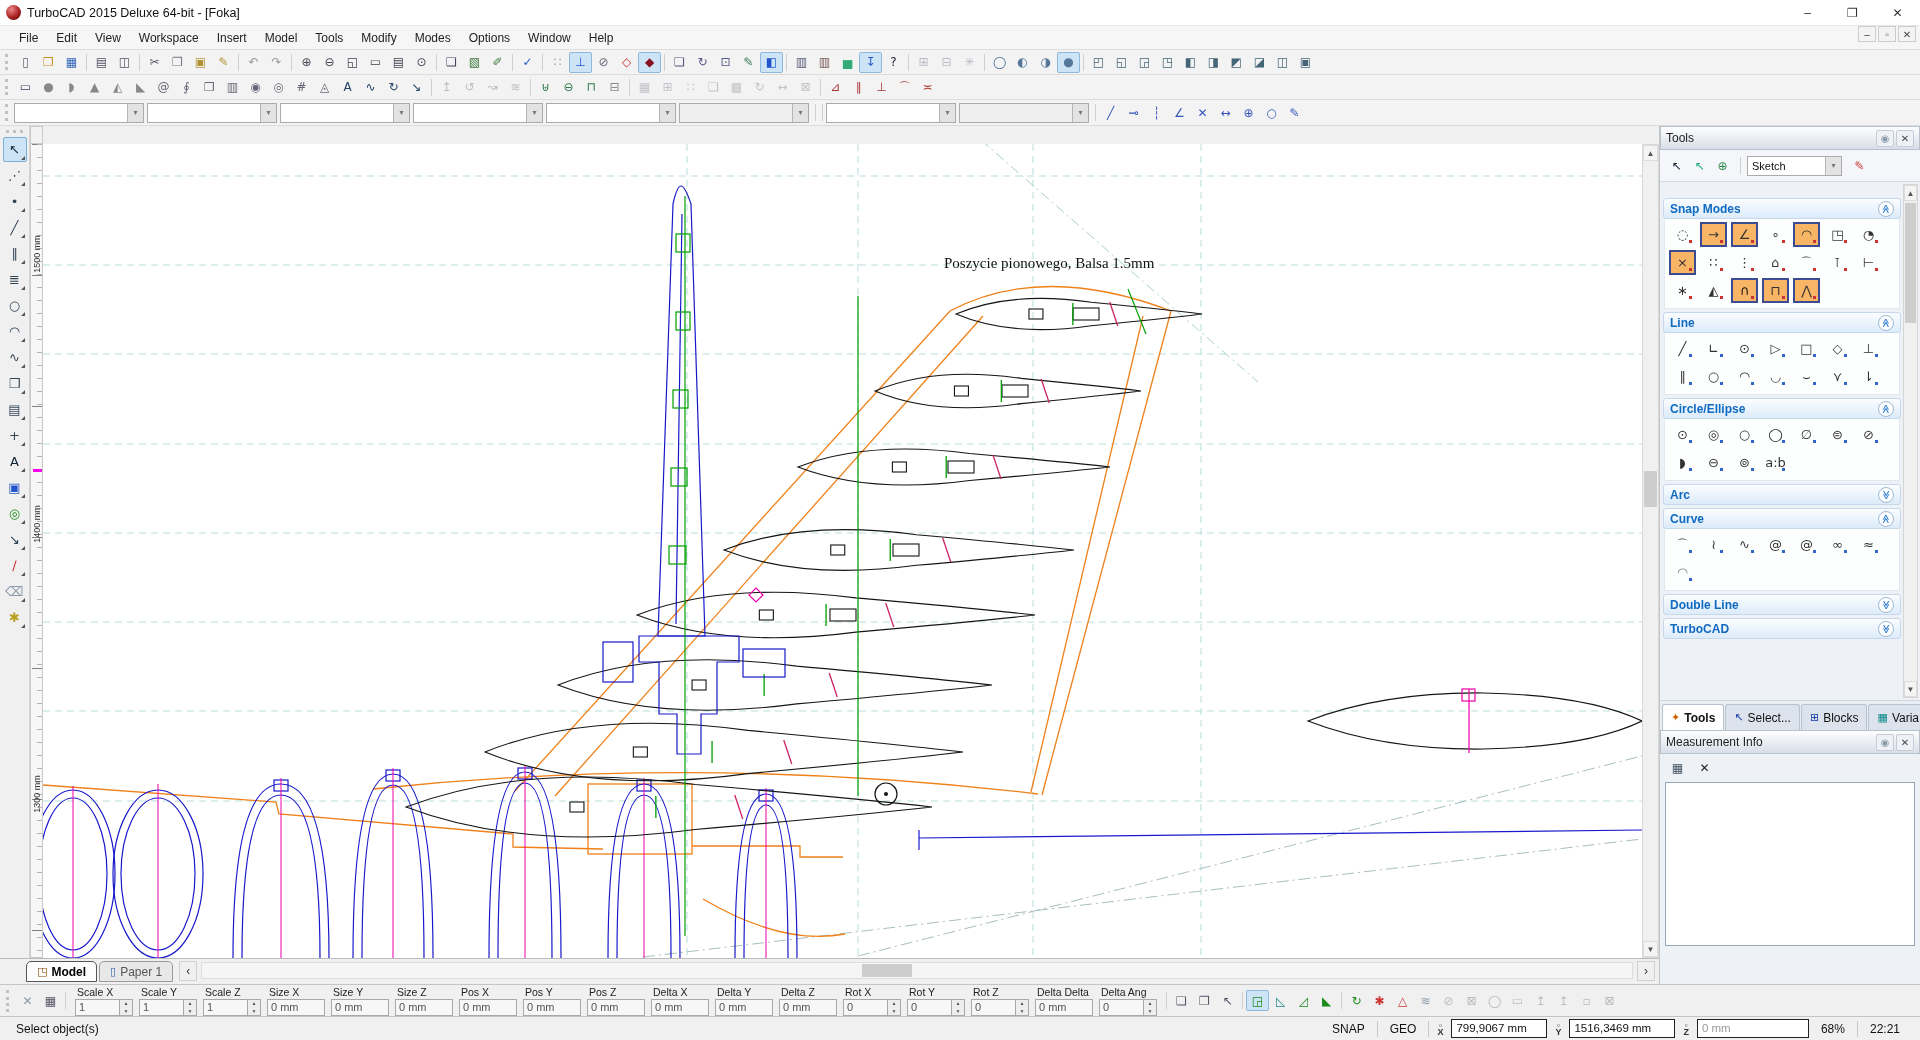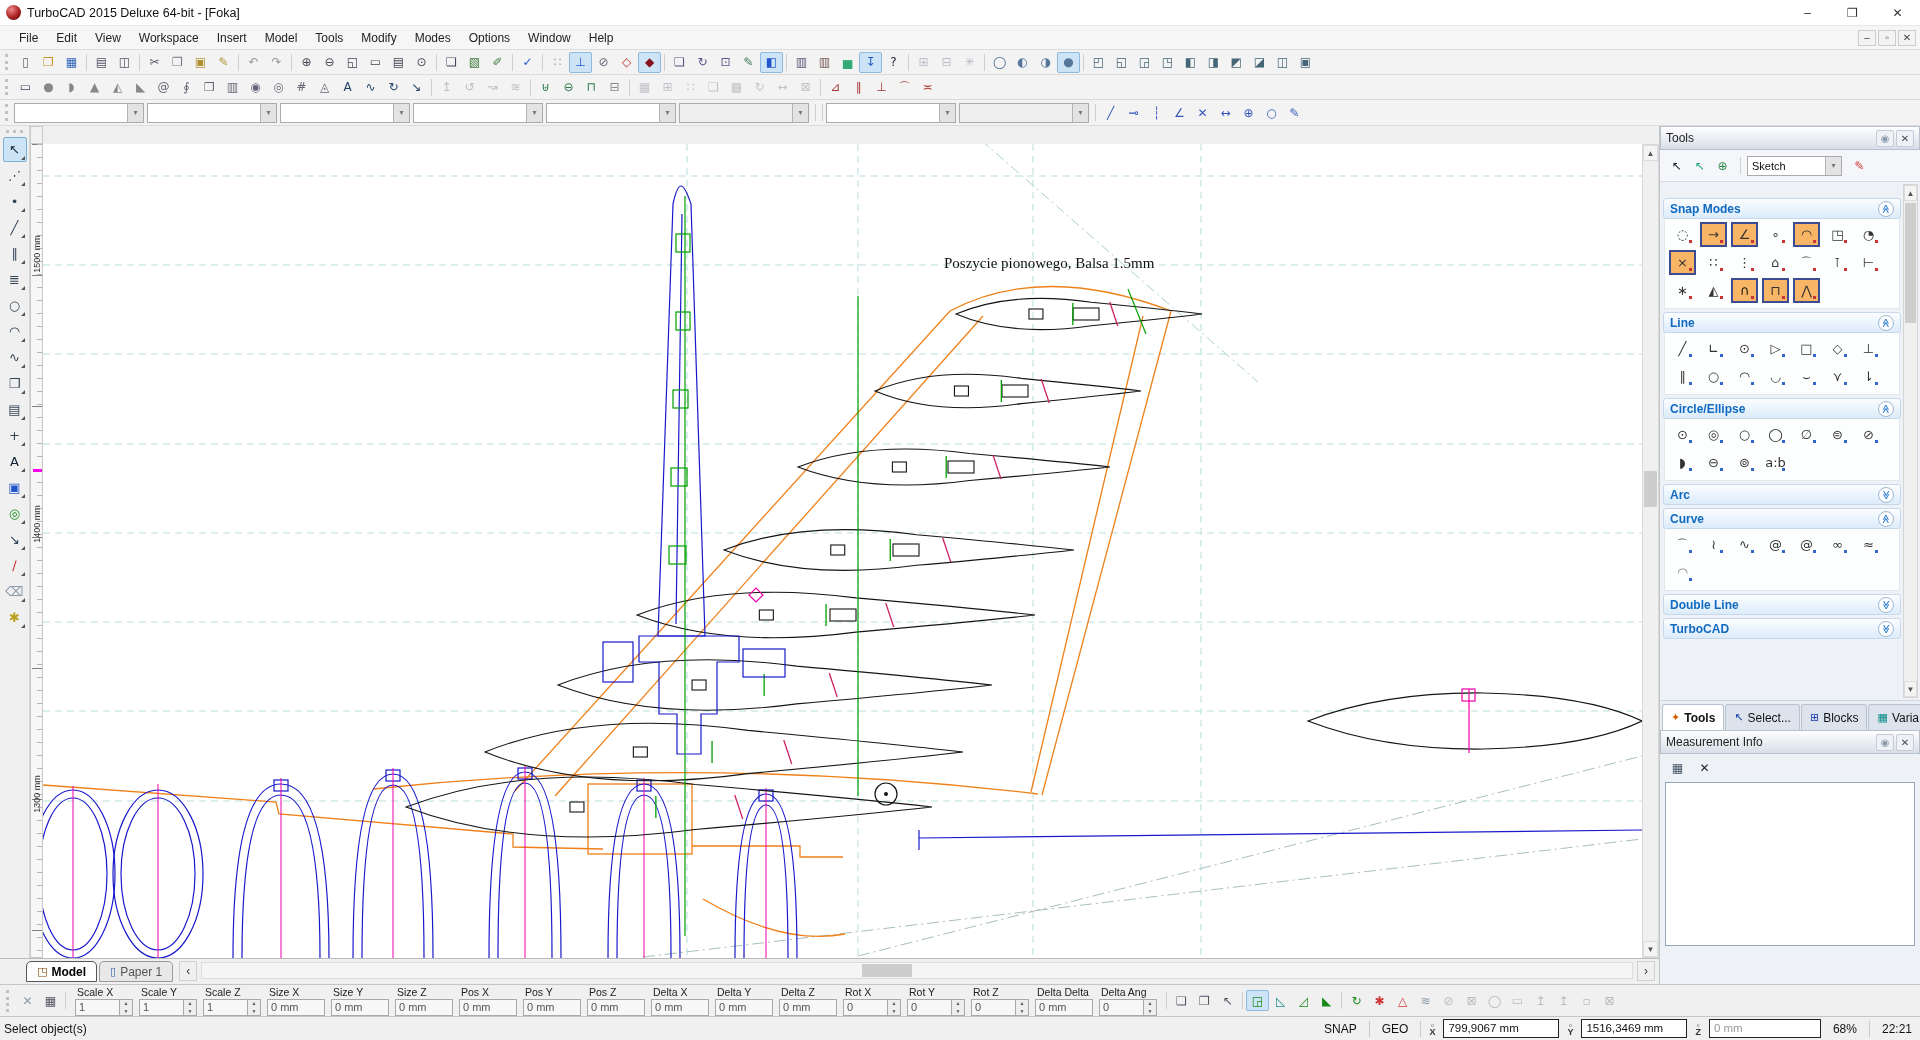--- a/index.html
+++ b/index.html
@@ -6,21 +6,21 @@
 html,body{width:1920px;height:1040px;overflow:hidden}
 body{font-family:"Liberation Sans","DejaVu Sans",sans-serif;font-size:12px;color:#111;background:#f0f0f0}
 #app{position:relative;width:1920px;height:1040px;background:#f0f0f0}
 
 .titlebar{position:absolute;left:0;top:0;width:100%;height:26px;background:#fff;display:flex;align-items:center;padding-left:6px;border-bottom:1px solid #e8e8e8}
 .appicon{width:15px;height:15px;border-radius:50%;background:radial-gradient(circle at 35% 30%,#e88,#a22 55%,#400);margin-right:6px;flex:0 0 auto}
 .title{font-size:12.5px;color:#111}
 .winbtns{margin-left:auto;display:flex;height:100%}
 .wbtn{width:45px;height:26px;display:flex;align-items:center;justify-content:center;font-size:12px;color:#333}
 
-.menubar{position:absolute;left:0;top:26px;width:100%;height:24px;background:#f6f6f6;border-bottom:1px solid #ddd;display:flex;align-items:center;padding-left:10px}
+.menubar{position:absolute;left:0;top:26px;width:100%;height:24px;background:#f6f6f6;border-bottom:1px solid #ddd;display:flex;padding-left:10px}
 .menuitems{display:flex;align-items:center;height:100%}
 .mitem{padding:0 9px;height:100%;display:flex;align-items:center;font-size:12px;color:#222}
 .childbtns{margin-left:auto;display:flex;margin-right:4px}
 .mwbtn{width:18px;height:16px;display:flex;align-items:center;justify-content:center;font-size:10px;color:#444;border:1px solid #ccc;background:#f3f3f3;margin-left:2px}
 
 .tbar{position:absolute;left:0;width:100%;background:#f3f3f3;border-bottom:1px solid #dcdcdc;display:flex;align-items:center;padding-left:3px}
 #tbar1{top:50px;height:25px}
 #tbar2{top:75px;height:25px}
 #tbar3{top:100px;height:26px}
 .grip{width:5px;height:70%;border-left:3px dotted #c2c2c2;margin:0 4px 0 2px}
@@ -116,29 +116,29 @@
 #inspector{position:absolute;left:0;top:984px;width:1920px;height:32px;background:#f0f0f0;border-top:1px solid #c5c5c5;display:flex;align-items:center;padding-left:6px}
 #inspector .igrip{width:5px;height:22px;border-left:3px dotted #c2c2c2;margin-right:5px}
 .flds{display:flex;align-items:flex-start;gap:6px;margin:0 6px}
 .fld{display:flex;flex-direction:column;width:58px}
 .flbl{font-size:10.5px;color:#222;padding-left:2px;height:13px;white-space:nowrap}
 .fin{display:flex;height:17px}
 .fval{flex:1;background:#f7f7f7;border:1px solid #a9a9a9;font-size:11px;color:#555;padding:1px 3px;overflow:hidden;white-space:nowrap}
 .spin{width:13px;display:flex;flex-direction:column;border:1px solid #a9a9a9;border-left:none;background:#eee}
 .spin div{flex:1;font-size:5px;color:#555;display:flex;align-items:center;justify-content:center}
 
-#statusbar{position:absolute;left:0;top:1016px;width:1920px;height:24px;background:#f0f0f0;border-top:1px solid #c5c5c5;display:flex;align-items:center;padding:0 4px;font-size:12px}
+#statusbar{position:absolute;left:0;top:1016px;width:1920px;height:24px;background:#f0f0f0;border-top:1px solid #c5c5c5;display:flex;align-items:center;padding:0 16px;font-size:12px}
 .smsg{flex:1;color:#111}
 .sright{display:flex;align-items:center;gap:8px}
 .sitem{color:#111;padding:0 4px}
 .ssep{width:1px;height:16px;background:#c9c9c9}
 .axicon{display:inline-flex;flex-direction:column;align-items:center;font-size:9px;font-weight:bold;color:#333;line-height:7px}
 .axicon::before{content:"▫";font-size:8px;line-height:7px}
 .coord{display:inline-block;background:#fff;border:1px solid #222;height:19px;line-height:17px;font-size:11.5px;padding:0 4px;color:#111}
-.coord.w1{width:116px}.coord.w2{width:106px}.coord.w3{width:112px;color:#999}
+.coord.w1{width:96px}.coord.w2{width:106px}.coord.w3{width:112px;color:#999}
 </style>
 </head>
 <body>
 
 <div id="app">
 
   <div class="titlebar">
     <span class="appicon"></span>
     <span class="title">TurboCAD 2015 Deluxe 64-bit - [Foka]</span>
     <div class="winbtns">

